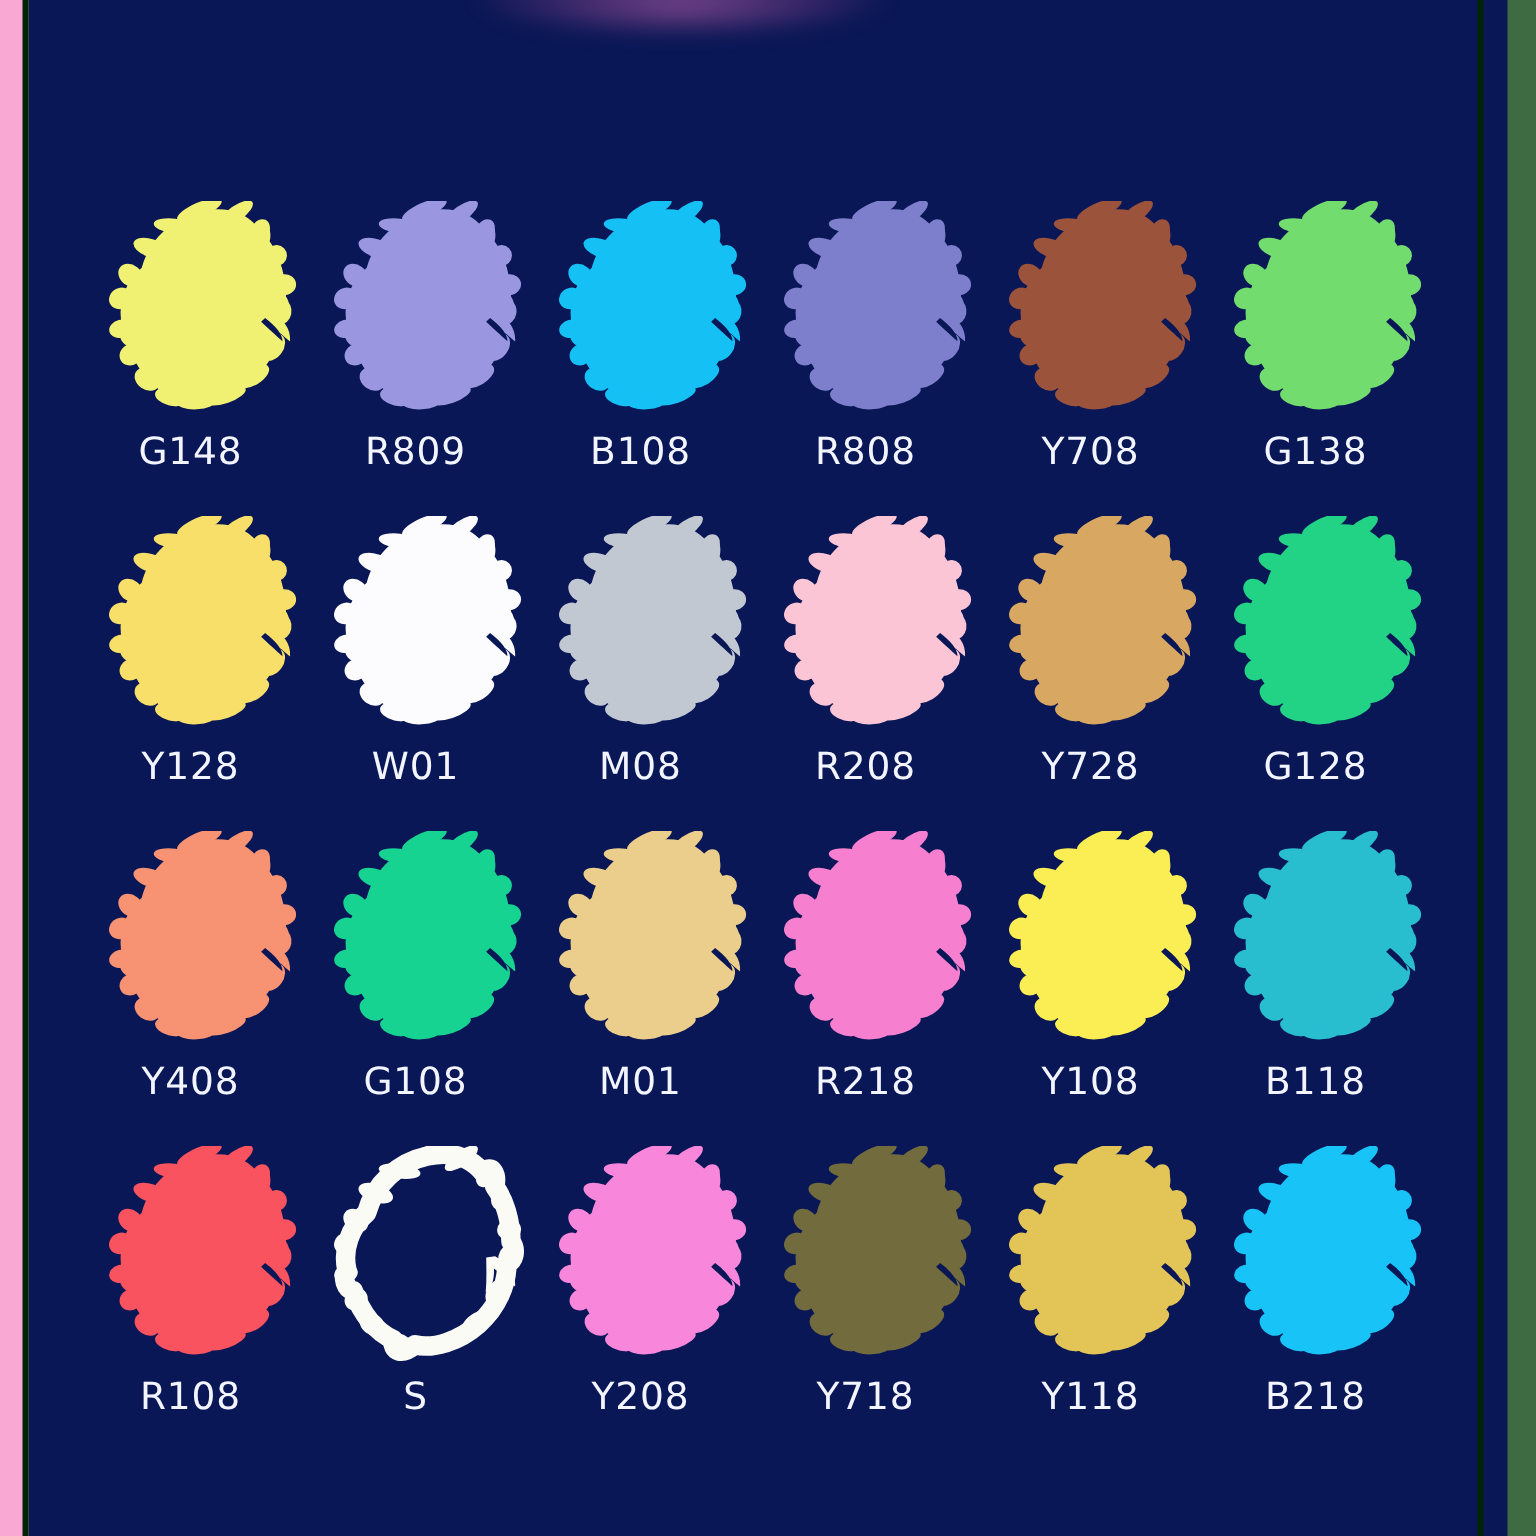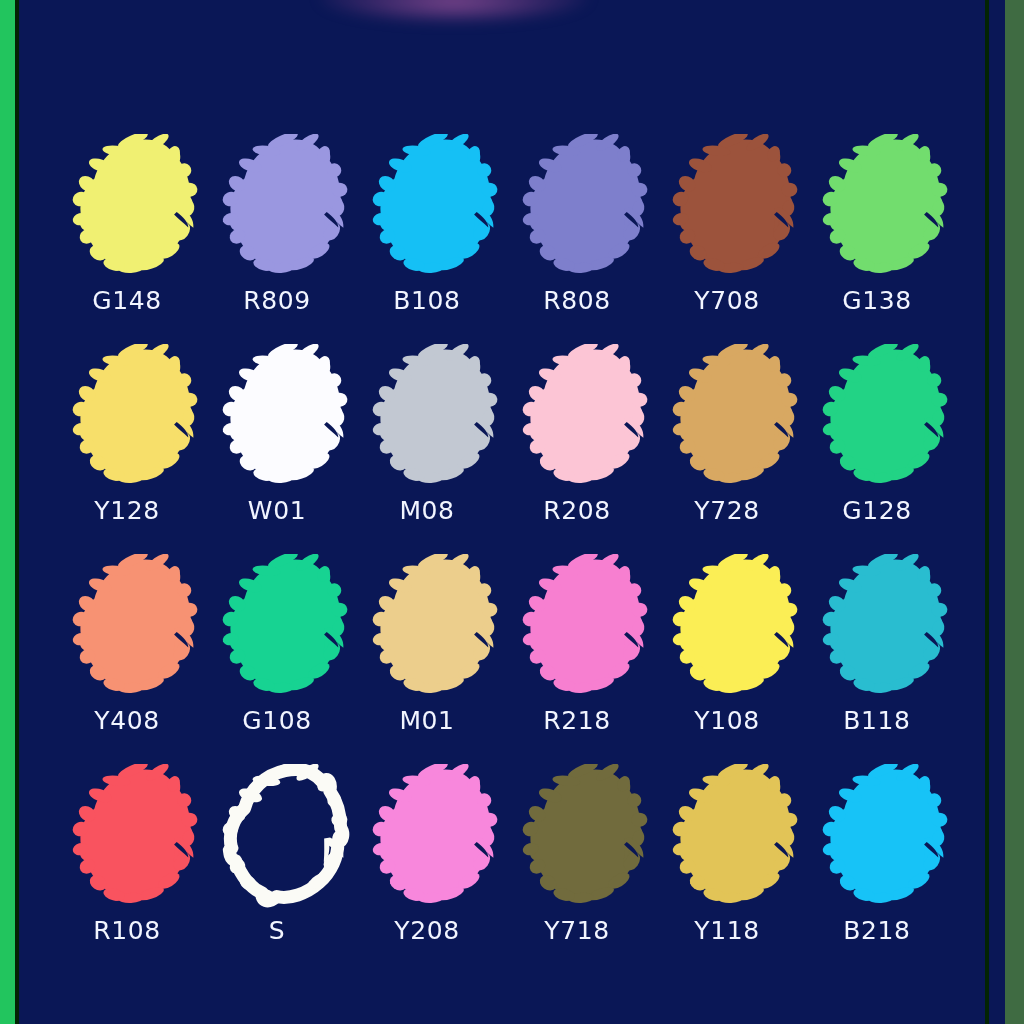--- a/index.html
+++ b/index.html
@@ -13,21 +13,21 @@
     height: 1024px;
     overflow: hidden;
     font-family: "DejaVu Sans", "Liberation Sans", sans-serif;
   }
 
   
   #swatch-page {
     position: relative;
     width: 1004px;
     height: 1024px;
-    background: #22c55e;   
+    background: #f9a8d4;   
     box-sizing: border-box;
   }
 
   
   #swatch-page::before,
   #swatch-page::after {
     content: "";
     position: absolute;
     top: 0;
     bottom: 0;

